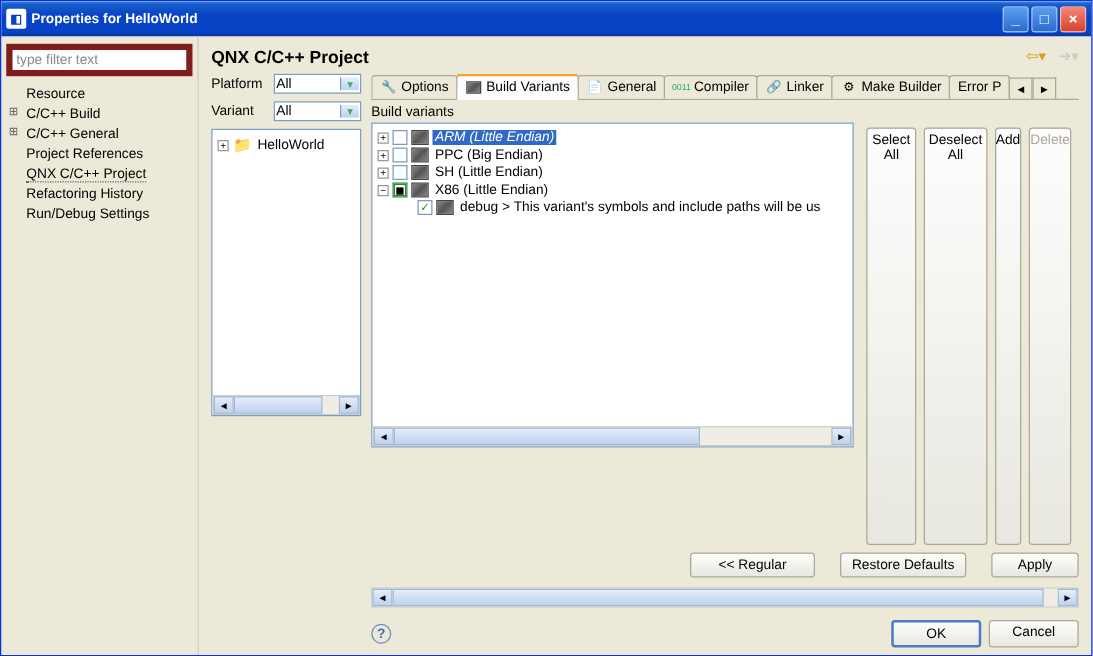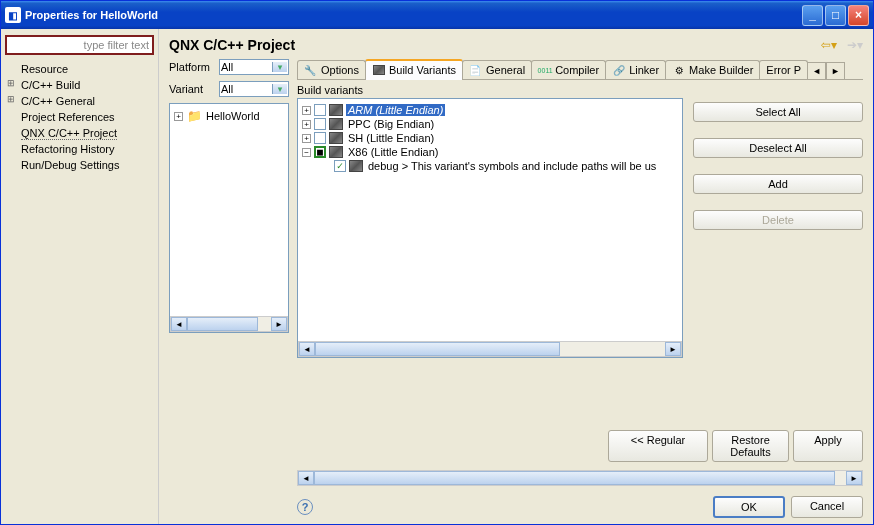--- a/index.html
+++ b/index.html
@@ -11,21 +11,21 @@
 .title-text { flex: 1; }
 .window-btns { display: flex; gap: 2px; }
 .window-btn { width: 21px; height: 21px; border-radius: 3px; display: flex; align-items: center; justify-content: center; font-weight: bold; font-size: 12px; cursor: pointer; border: 1px solid rgba(255,255,255,0.5); }
 .window-btn.min { background: linear-gradient(to bottom, #5a9fef, #2a6bd3); color: white; }
 .window-btn.max { background: linear-gradient(to bottom, #5a9fef, #2a6bd3); color: white; }
 .window-btn.close { background: linear-gradient(to bottom, #f5837b, #d4452a); color: white; }
 
 
 .content { display: flex; height: calc(100% - 28px); }
 .left-panel { width: 158px; padding: 6px 4px; border-right: 1px solid #ccc; }
-.filter-input { width: 100%; border: 2px solid #7f1d1d; padding: 2px 3px; color: #888; text-align: right; }
+.filter-input { width: 100%; border: 5px solid #7f1d1d; padding: 2px 3px; color: #888; }
 
 .cat-tree { margin-top: 6px; }
 .cat-item { padding: 2px 0 2px 16px; cursor: pointer; position: relative; color: #000; }
 .cat-item.with-expand::before { content: "⊞"; position: absolute; left: 2px; top: 1px; font-size: 9px; color: #666; }
 .cat-item.selected { color: #000; font-weight: normal; }
 .cat-item.selected .cat-label { border-bottom: 1px dotted #666; }
 
 .right-panel { flex: 1; display: flex; flex-direction: column; padding: 8px 10px 6px 10px; }
 .header-row { display: flex; align-items: center; justify-content: space-between; margin-bottom: 6px; }
 .page-title { font-size: 14px; font-weight: bold; }
@@ -60,30 +60,30 @@
 .var-sub { margin-left: 32px; }
 .var-top { margin-left: 0; }
 .var-exp { width: 9px; height: 9px; border: 1px solid #999; display:flex; align-items:center; justify-content:center; font-size:8px; cursor:pointer; }
 .var-cb { width: 12px; height: 12px; border: 1px solid #7b9ebd; background: white; display:inline-flex; align-items:center; justify-content:center; cursor:pointer; font-size:9px; }
 .var-cb.green { border-color: #2a8a2a; box-shadow: inset 0 0 0 1px #2a8a2a; }
 .chip-icon { width: 14px; height: 12px; display:inline-block; background: linear-gradient(135deg,#888 0%,#555 50%,#888 100%); border:1px solid #444; }
 .chip-icon.small { width:12px; height:10px; }
 .var-label { padding: 0 2px; }
 .var-label.sel { background: #316ac5; color: white; font-style: italic; }
 
-.action-col { width: 170px; display: flex; flex-direction: column; gap: 16px; padding-top: 18px; }
+.action-col { width: 170px; display: flex; gap: 6px; padding-top: 18px; }
 .btn { border: 1px solid #aca899; background: linear-gradient(to bottom, #fdfdfd, #e8e8e0); border-radius: 3px; padding: 3px 0; text-align: center; cursor: pointer; }
 .btn.disabled { color: #aca899; cursor: default; }
 
 .hscroll { height: 16px; background: #e8e6dc; border: 1px solid #ccc; display:flex; align-items:center; margin-top: 0; }
 .hscroll .sbtn { width:16px; height:14px; background: linear-gradient(to bottom,#e5eef9,#bcd2ee); border:1px solid #9db8d9; display:flex; align-items:center; justify-content:center; font-size:8px; cursor:pointer; }
 .hscroll .track { flex:1; background:#f0eee4; height:14px; position:relative; }
 .hscroll .thumb { position:absolute; left:0; top:0; height:100%; width:55%; background: linear-gradient(to bottom,#e5eef9,#bcd2ee); border:1px solid #9db8d9; }
 
-.bottom-btns { display: flex; justify-content: flex-end; gap: 4px; padding: 6px 0; }
+.bottom-btns { display: flex; justify-content: flex-end; gap: 20px; padding: 6px 0; }
 .hscroll-full { margin: 2px 0; }
 
 .footer { display: flex; justify-content: space-between; align-items: center; padding: 8px 10px; border-top: 1px solid #ccc; }
 .help-icon { width: 16px; height: 16px; border: 1px solid #6a8fc0; border-radius: 50%; display:flex; align-items:center; justify-content:center; color:#3a6fb0; font-weight:bold; cursor:pointer; }
 .footer-btns { display: flex; gap: 6px; }
 .footer-btns .btn { width: 72px; }
 .footer-btns .btn.default { border: 2px solid #4a7dc5; }
 
 .center-col { flex:1; display:flex; flex-direction:column; }
 </style>
@@ -237,21 +237,21 @@
             <div class="btn">Select All</div>
             <div class="btn">Deselect All</div>
             <div class="btn">Add</div>
             <div class="btn disabled">Delete</div>
             <div style="height:14px"></div>
           </div>
         </div>
 
         <div class="bottom-btns">
           <div class="btn" style="width:100px">&lt;&lt; Regular</div>
-          <div class="btn" style="width:77px">Restore Defaults</div>
+          <div class="btn" style="width:101px">Restore Defaults</div>
           <div class="btn" style="width:70px">Apply</div>
         </div>
 
         <div class="hscroll hscroll-full">
           <div class="sbtn">◄</div>
           <div class="track">
               <div class="thumb" style="width:98%"></div>
             </div>
           <div class="sbtn">►</div>
         </div>

